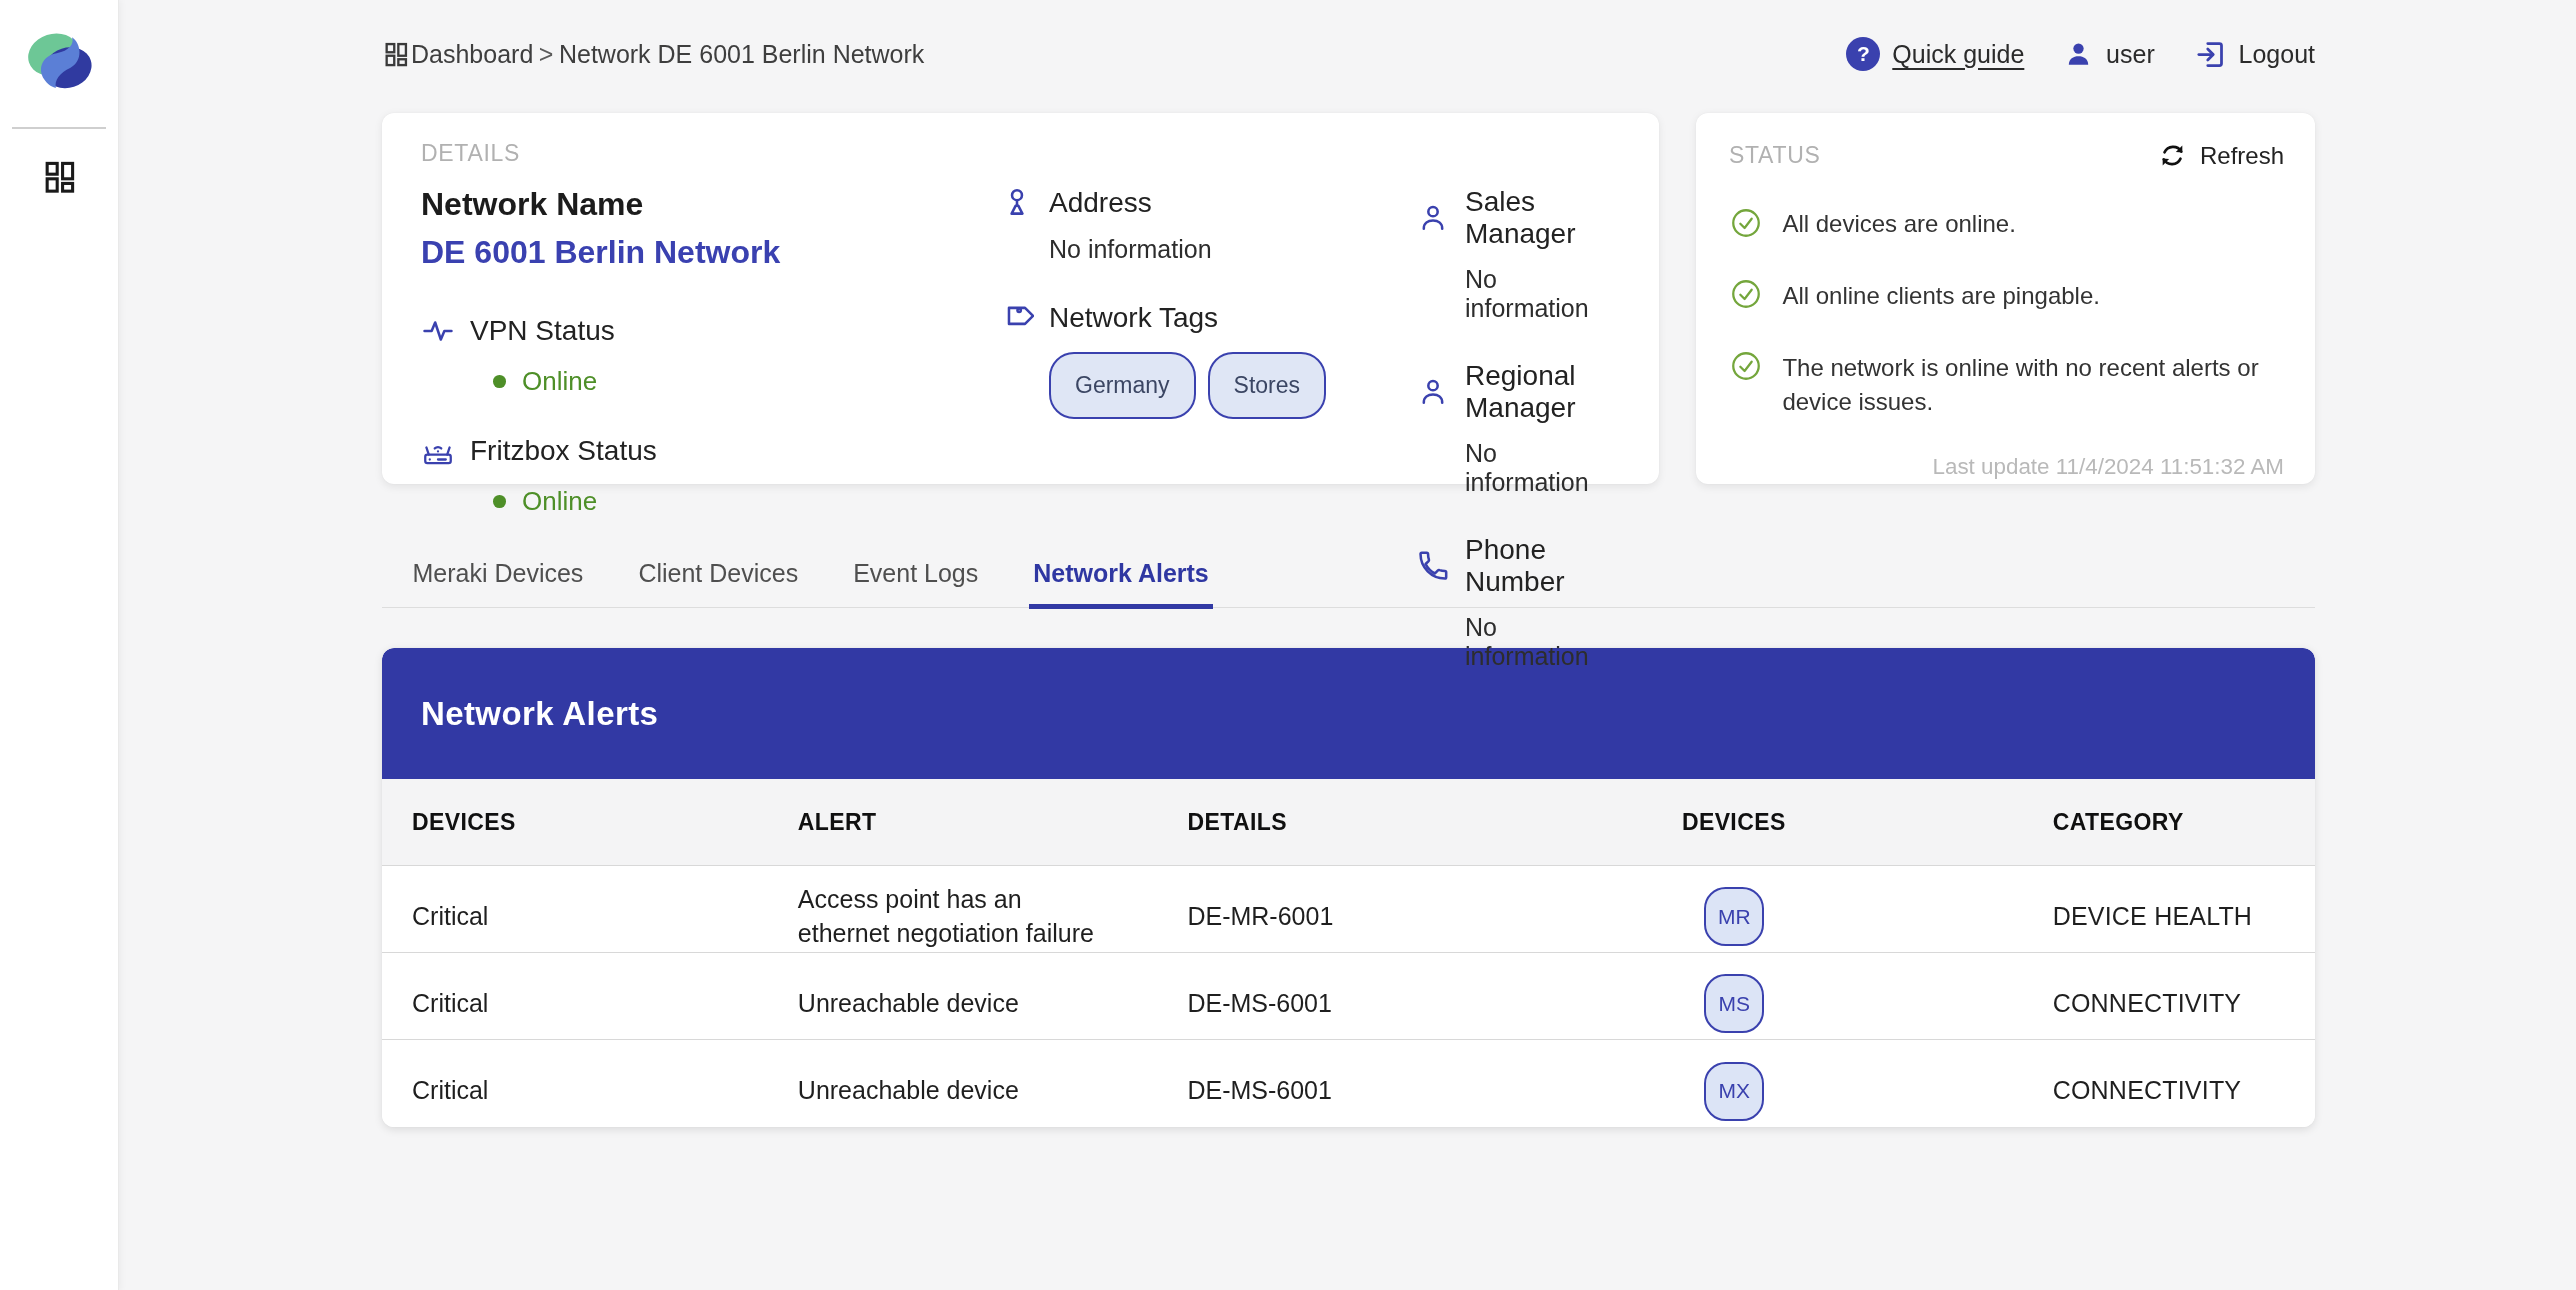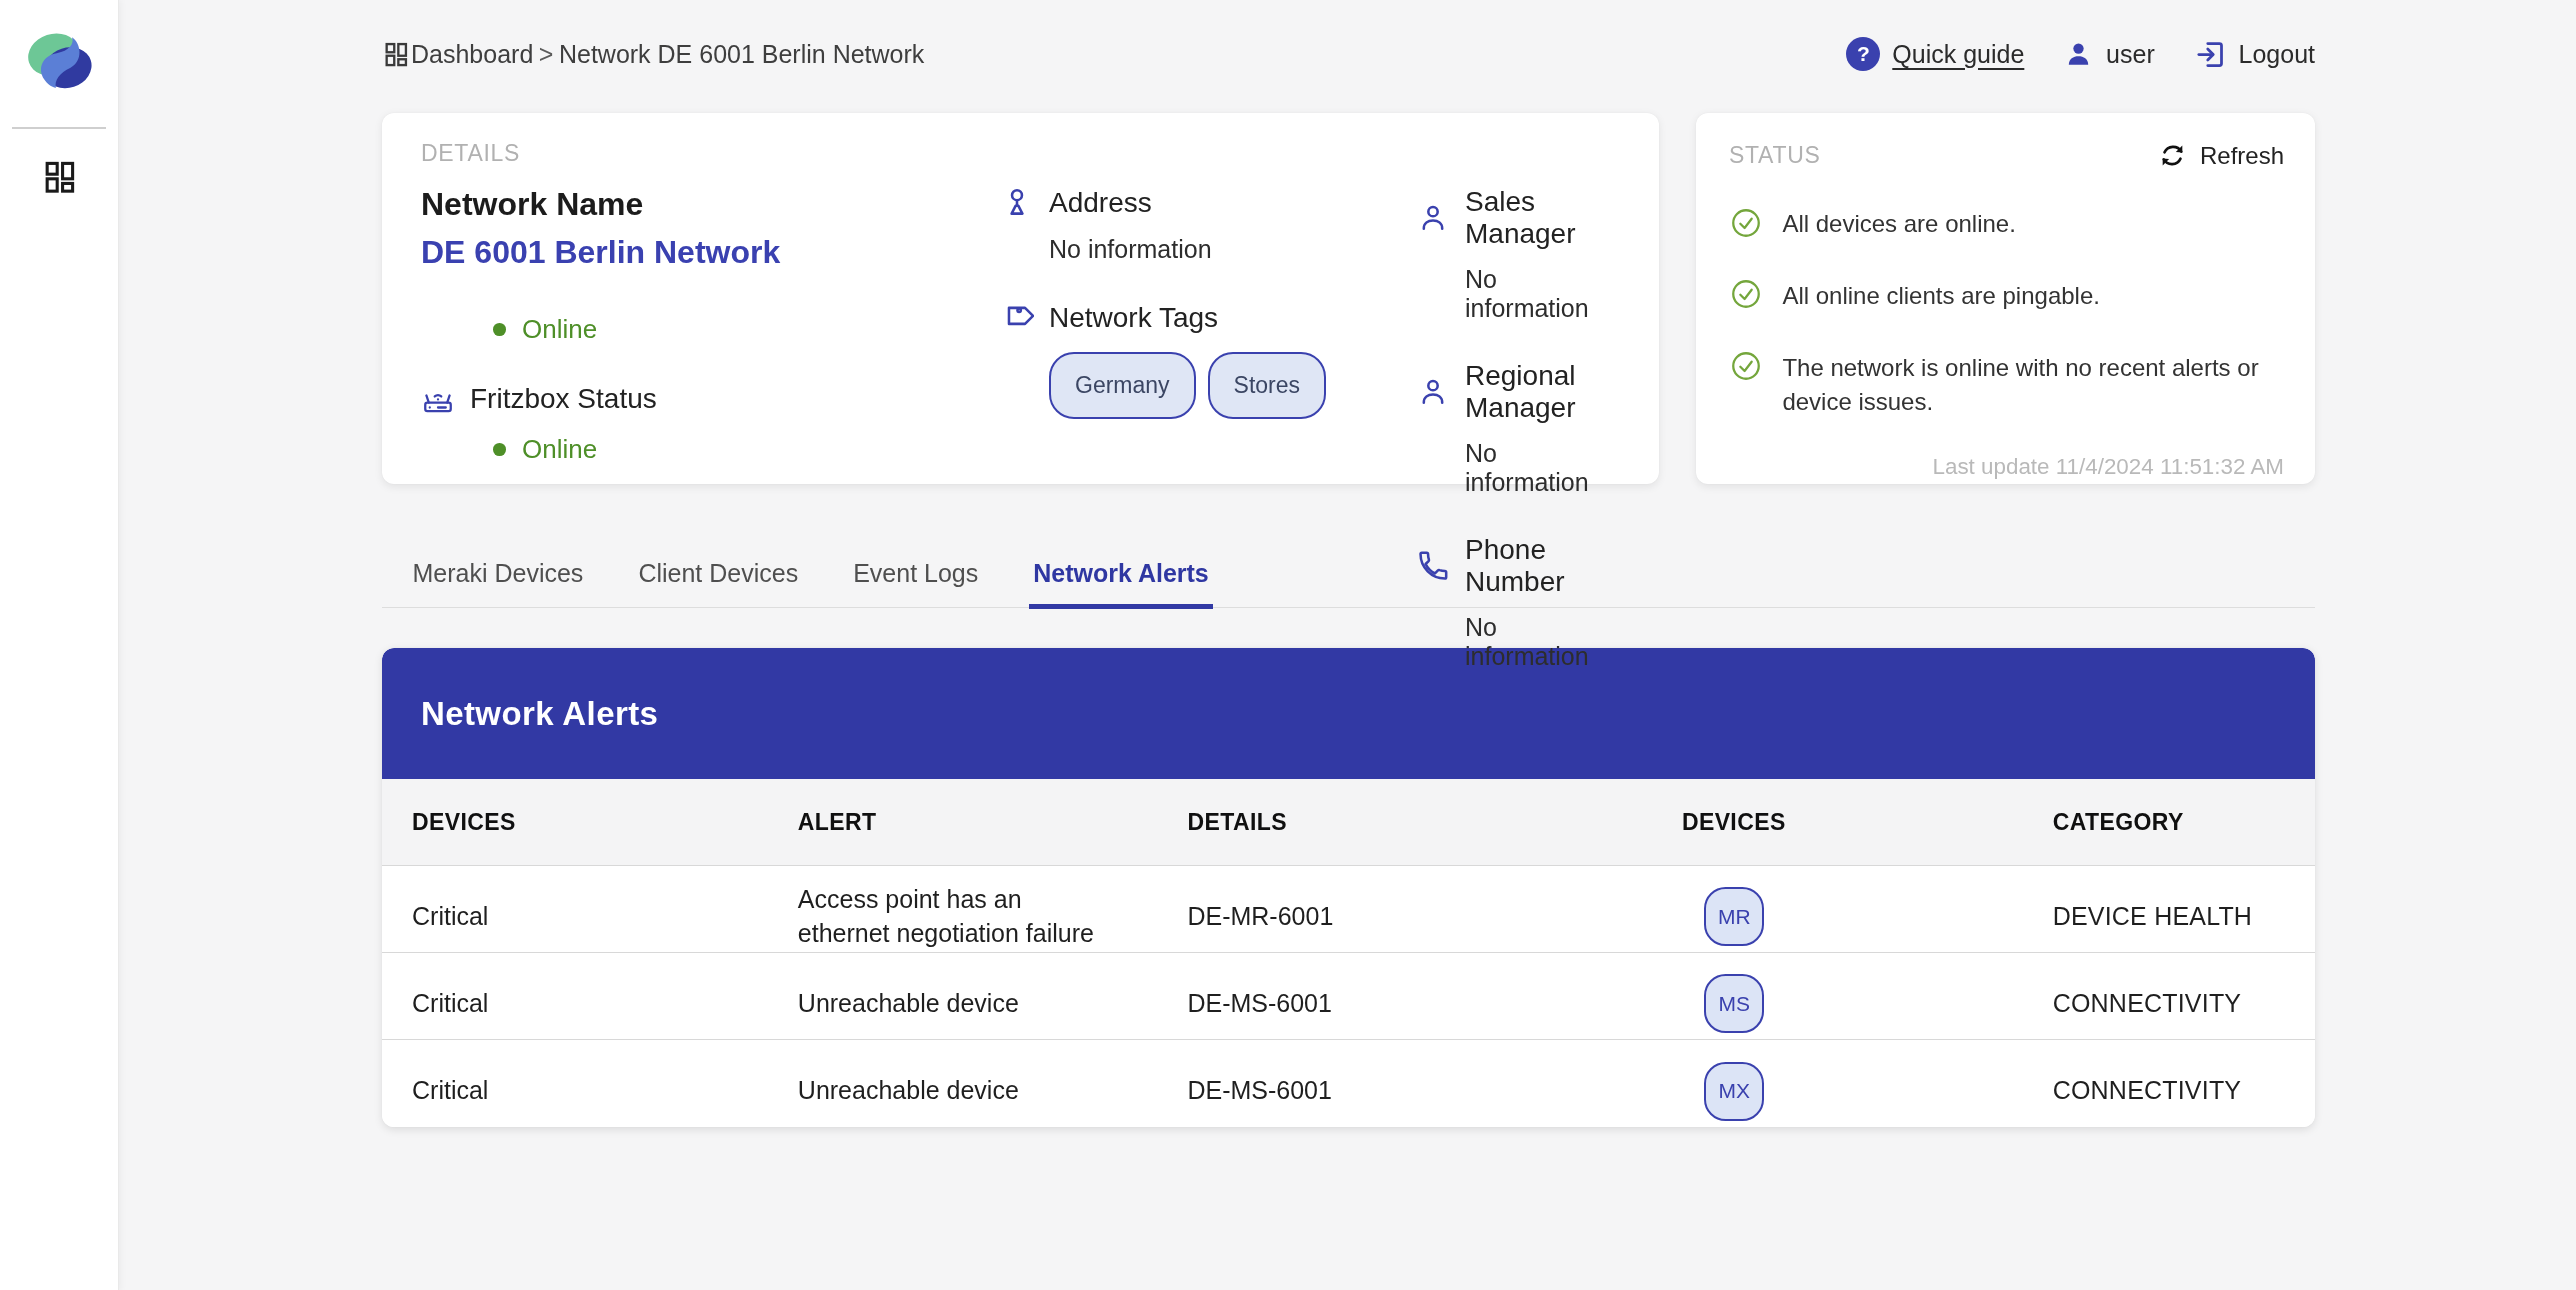--- a/index.html
+++ b/index.html
@@ -183,20 +183,26 @@
 
     <section class="card details-card">
       <div class="section-label">DETAILS</div>
       <div class="details-grid">
 
         <div>
           <div class="network-name">Network Name</div>
           <div class="network-name-value">DE 6001 Berlin Network</div>
 
           <div class="d-item status-block">
+            <div class="d-item__head">
+              <svg class="icon" viewBox="0 0 24 24" fill="none" stroke="#3a41ae" stroke-width="1.8" stroke-linecap="round" stroke-linejoin="round">
+                <polyline points="2.5,12 7.5,12 10,6 14,18 16.5,12 21.5,12"></polyline>
+              </svg>
+              <span class="d-item__label">VPN Status</span>
+            </div>
             <div class="online-row">
               <span class="online-dot"></span>
               <span class="online-text">Online</span>
             </div>
           </div>
 
           <div class="d-item">
             <div class="d-item__head">
               <svg class="icon" viewBox="0 0 24 24" fill="none" stroke="#3a41ae" stroke-width="1.6" stroke-linecap="round" stroke-linejoin="round">
                 <rect x="3" y="14.5" width="18" height="6" rx="1.5"></rect>

